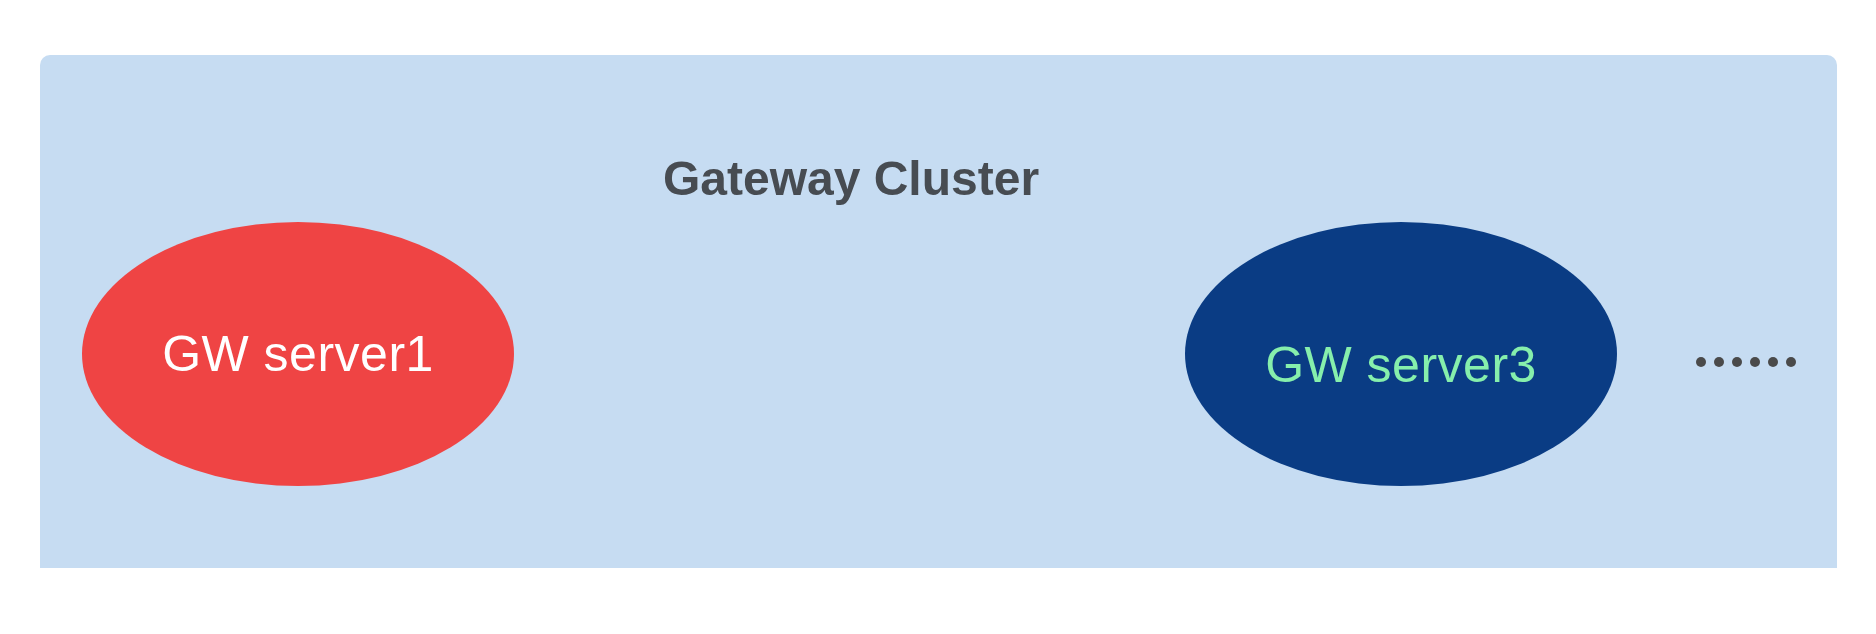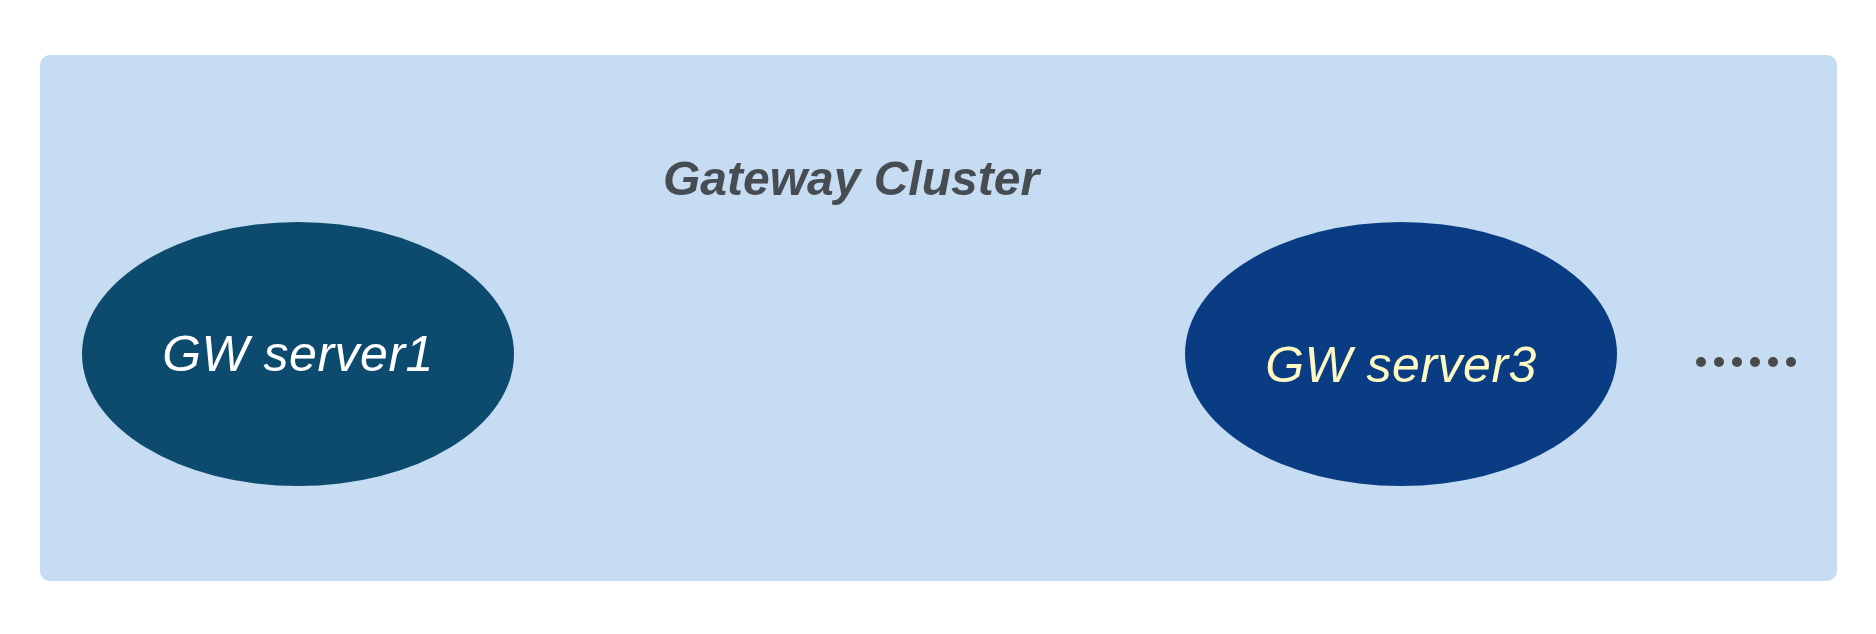--- a/index.html
+++ b/index.html
@@ -4,24 +4,23 @@
 <style>
   html, body {
     margin: 0;
     padding: 0;
     background: #ffffff;
     font-family: "Liberation Sans", sans-serif;
   }
   .canvas {
     position: relative;
     width: 1876px;
-    height: 634px;
+    height: 568px;
     background: #ffffff;
     overflow: hidden;
-    font-style: italic;
   }
   .cluster-panel {
     position: absolute;
     left: 40px;
     top: 55px;
     width: 1797px;
     height: 526px;
     background: #c6dcf2;
     border-radius: 10px;
   }
@@ -74,27 +73,27 @@
     display: inline-block;
   }
 </style>
 </head>
 <body>
 
 <div class="canvas">
   <div class="cluster-panel" style="background: rgb(198, 220, 242);">
     <div class="cluster-title" style="color: rgb(71, 76, 82);">Gateway Cluster</div>
 
-    <div class="server-ellipse ellipse-1" style="background: #0c4a6e;">
+    <div class="server-ellipse ellipse-1" style="background: #ef4444;">
       <span class="server-label" style="color: rgb(255, 255, 255);">GW server1</span>
     </div>
 
 
     <div class="server-ellipse ellipse-3" style="background: rgb(10, 60, 132);">
-      <span class="server-label" style="color: #fef9c3; margin-top: 21px;">GW server3</span>
+      <span class="server-label" style="color: #86efac; margin-top: 21px;">GW server3</span>
     </div>
 
     <div class="more-servers" aria-label="more servers">
         <span class="dot" style="background: rgb(74, 74, 74);"></span>
         <span class="dot" style="background: rgb(74, 74, 74);"></span>
         <span class="dot" style="background: rgb(74, 74, 74);"></span>
         <span class="dot" style="background: rgb(74, 74, 74);"></span>
         <span class="dot" style="background: rgb(74, 74, 74);"></span>
         <span class="dot" style="background: rgb(74, 74, 74);"></span>
       </div>

